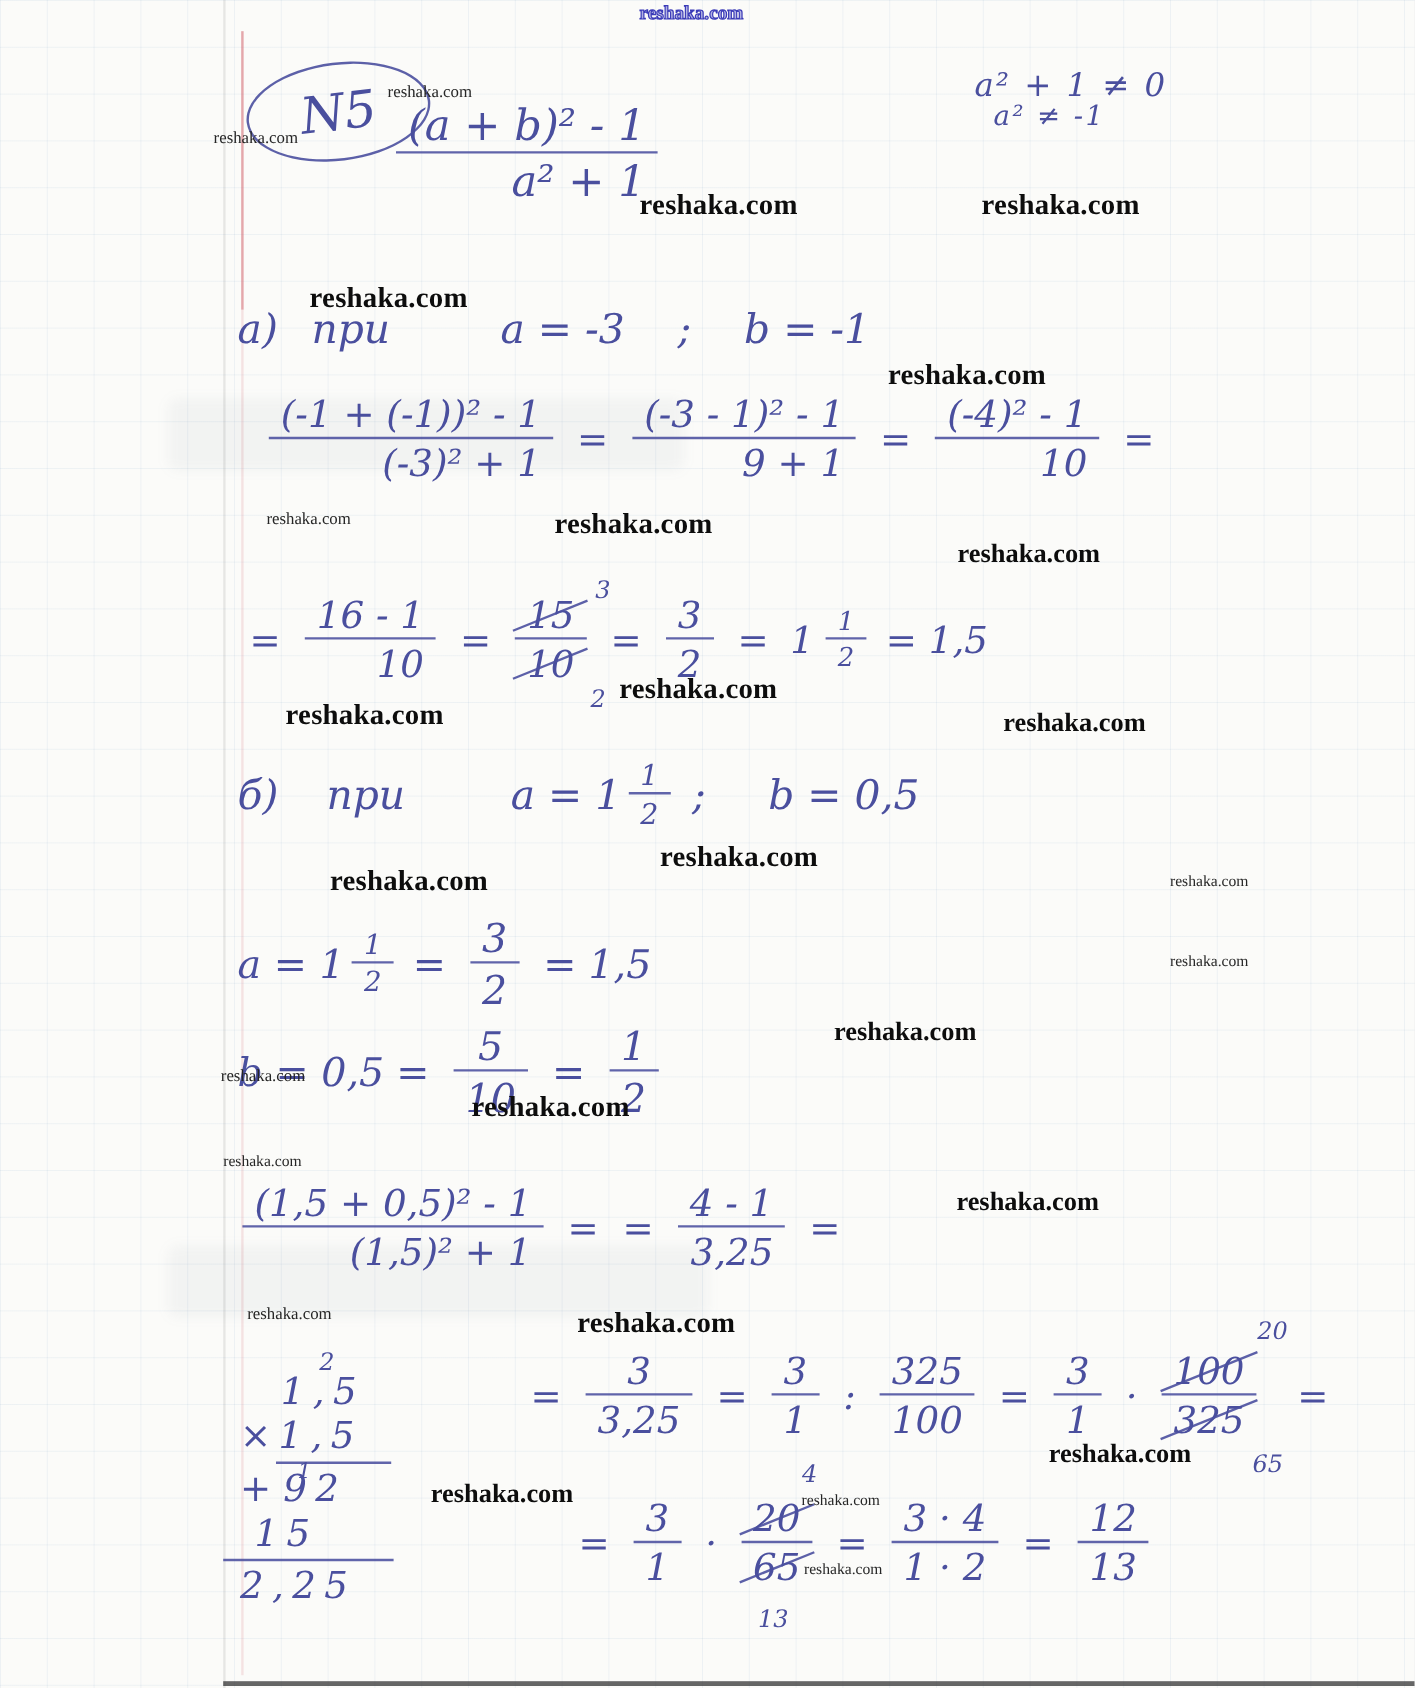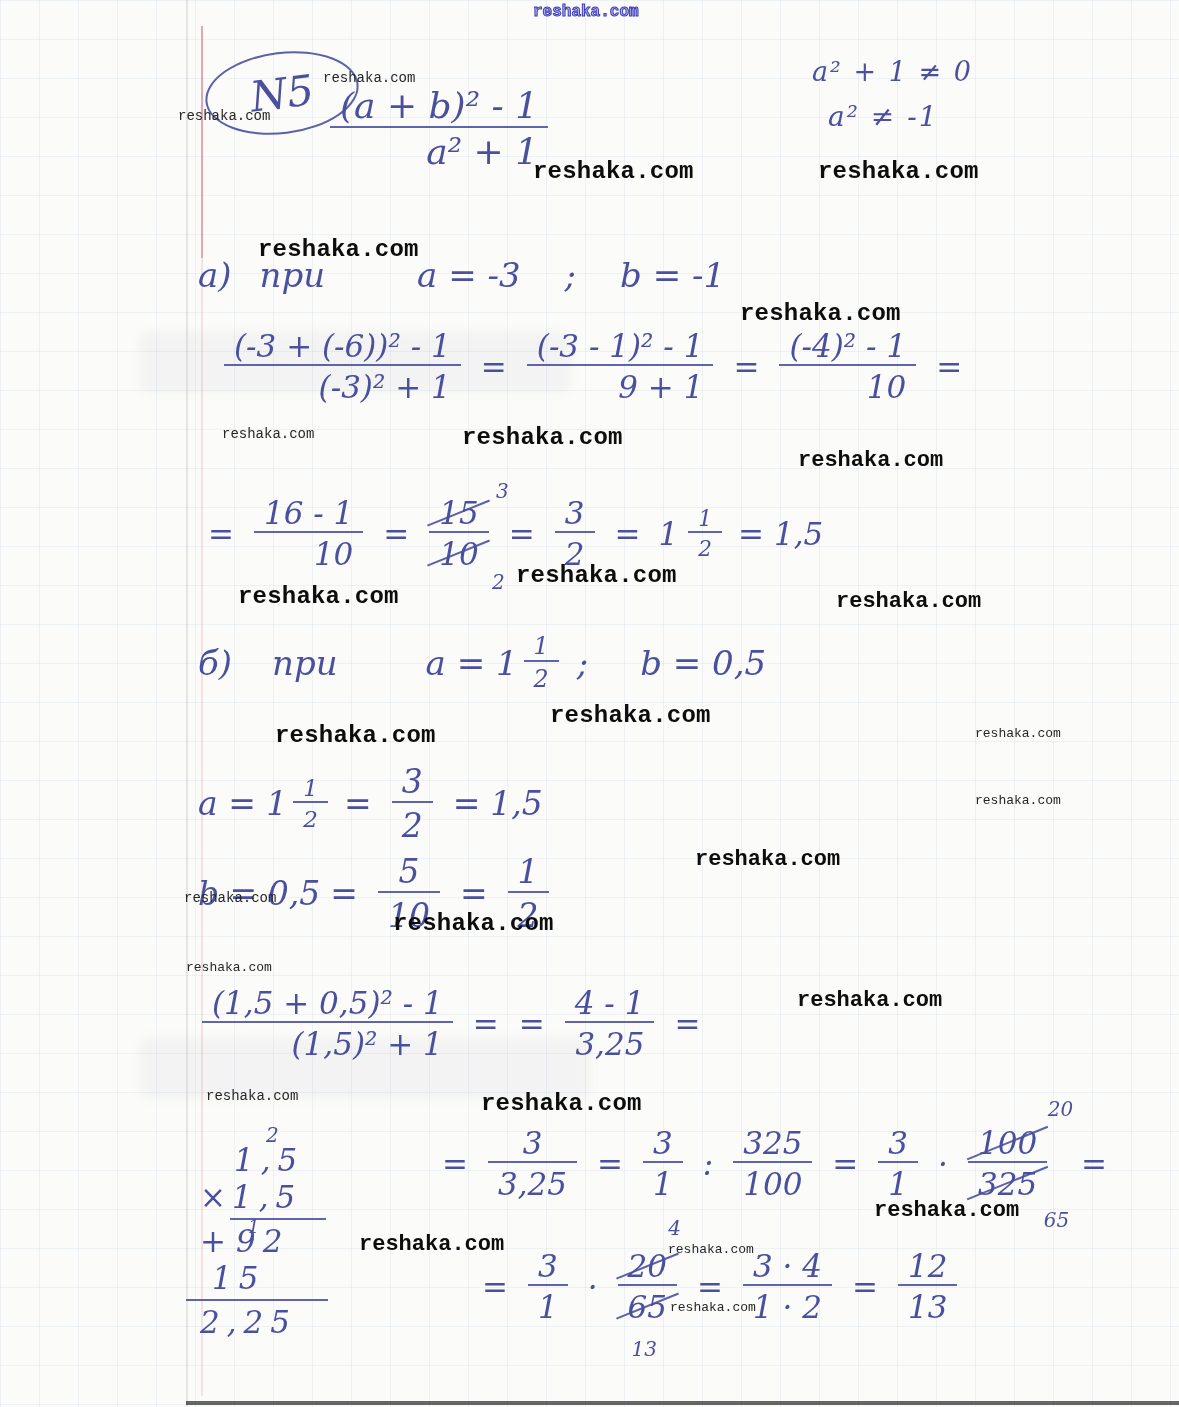--- a/index.html
+++ b/index.html
@@ -37,21 +37,21 @@
     font-size:42px;font-style:italic;color:#4a4f9e;}
   
   .colmul{position:absolute;font-style:italic;color:#4a4f9e;font-size:31px;line-height:1.18;}
   .cm-row{letter-spacing:7px;}
   .cm-exp{position:absolute;left:66px;top:-18px;font-size:20px;font-style:italic;}
   .cm-carry{position:absolute;left:48px;top:74px;font-size:18px;}
   .cm-rule{border-top:2px solid rgba(74,79,158,0.88);margin:3px 0;}
   .cm-times{margin-right:6px;letter-spacing:0;}
   .cm-plus{margin-right:10px;letter-spacing:0;}
   
-  .wm{position:absolute;font-family:Liberation Mono, monospace;color:#0d0d0d;white-space:nowrap;z-index:5;}
+  .wm{position:absolute;font-family:Liberation Serif, serif;color:#0d0d0d;white-space:nowrap;z-index:5;}
   .wm.lg{font-size:24px;font-weight:700;letter-spacing:0.2px;}
   .wm.md{font-size:22px;font-weight:700;}
   .wm.sm{font-size:14px;font-weight:400;color:#262626;}
   .wm.xs{font-size:13px;font-weight:400;color:#262626;}
   .wm.outline{font-size:16px;font-weight:700;color:rgba(88,88,200,0.45);-webkit-text-stroke:1px #3b3bb8;}
 </style>
 </head>
 <body>
 
 <div class="page">
@@ -70,35 +70,35 @@
   <div class="math" style="left:320px;top:85px;font-size:36px">
     <span class="fr">
       <span class="nu">(a + b)² - 1</span>
       <span class="de">a² + 1</span>
     </span>
   </div>
 
   <div class="math" style="left:812px;top:56px;font-size:27px;letter-spacing:2px">
     <span class="txt">a² + 1 ≠ 0</span>
   </div>
-  <div class="math" style="left:828px;top:100px;font-size:28px;letter-spacing:2px">
+  <div class="math" style="left:828px;top:84px;font-size:23px;letter-spacing:2px">
     <span class="txt">a² ≠ -1</span>
   </div>
 
   <div class="math" style="left:198px;top:255px;font-size:34px">
     <span class="txt" style="margin-right:28px">а)</span>
     <span class="txt" style="margin-right:92px">при</span>
     <span class="txt" style="margin-right:44px">a = -3</span>
     <span class="txt" style="margin-right:44px">;</span>
     <span class="txt">b = -1</span>
   </div>
 
   <div class="math" style="left:214px;top:328px;font-size:31px">
     <span class="fr">
-      <span class="nu">(-3 + (-6))² - 1</span>
+      <span class="nu">(-1 + (-1))² - 1</span>
       <span class="de">(-3)² + 1</span>
     </span>
     <span class="sym">=</span>
     <span class="fr">
       <span class="nu">(-3 - 1)² - 1</span>
       <span class="de">9 + 1</span>
     </span>
     <span class="sym">=</span>
     <span class="fr">
       <span class="nu">(-4)² - 1</span>

